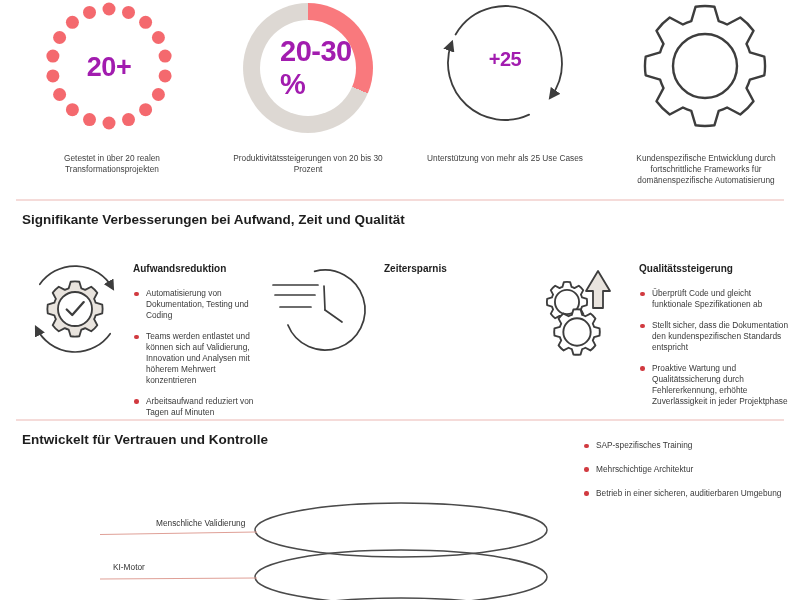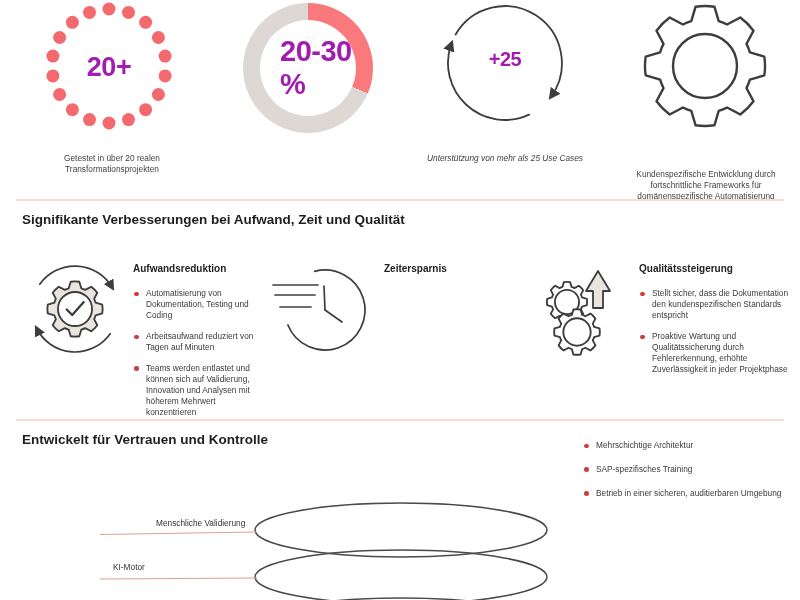--- a/index.html
+++ b/index.html
@@ -64,57 +64,58 @@
     </g>
   </svg>
   <div class="stat-value" style="left:39px;top:52px;width:140px;text-align:center;font-size:27px;">20+</div>
   <div class="stat-caption" style="left:27px;width:170px;">Getestet in über 20 realen Transformationsprojekten</div>
 
   <div class="donut">
     <div class="donut-hole">
       <span class="stat-value" style="position:static;font-size:29px;margin-left:20px;">20-30 %</span>
     </div>
   </div>
+  <div class="stat-caption" style="left:223px;width:170px;">Produktivitätssteigerungen von 20 bis 30 Prozent</div>
 
   <svg style="position:absolute;left:440px;top:-2px" width="130" height="130" viewBox="0 0 130 130">
     <g fill="none" stroke="#3d3d3d" stroke-width="1.8" stroke-linecap="round">
       <path d="M15.6,36.5 A57,57 0 1 1 111.1,98.5" marker-end="url(#ah)"></path>
       <path d="M89.1,116.6 A57,57 0 0 1 11.4,45.5" marker-end="url(#ah)"></path>
     </g>
   </svg>
   <div class="stat-value" style="left:440px;top:48px;width:130px;text-align:center;font-size:20px;">+25</div>
-  <div class="stat-caption" style="left:395px;width:220px;font-style:italic;">Unterstützung von mehr als 25 Use Cases</div>
+  <div class="stat-caption" style="left:395px;width:220px;">Unterstützung von mehr als 25 Use Cases</div>
 
   <svg style="position:absolute;left:635px;top:-4px" width="140" height="140" viewBox="0 0 140 140">
     <use href="#gear-shape" fill="none" stroke="#3d3d3d" stroke-width="2.4" stroke-linejoin="round"></use>
     <circle cx="70" cy="70" r="32" fill="none" stroke="#3d3d3d" stroke-width="2.4"></circle>
   </svg>
-  <div class="stat-caption" style="left:625px;width:162px;margin-top:16px;">Kundenspezifische Entwicklung durch fortschrittliche Frameworks für domänenspezifische Automatisierung</div>
+  <div class="stat-caption" style="left:625px;width:162px;">Kundenspezifische Entwicklung durch fortschrittliche Frameworks für domänenspezifische Automatisierung</div>
 
   <div class="divider" style="top:199px;"></div>
   <div class="section-title" style="top:212px;">Signifikante Verbesserungen bei Aufwand, Zeit und Qualität</div>
 
   <svg style="position:absolute;left:25px;top:263px" width="100" height="95" viewBox="0 0 100 95">
     <g fill="none" stroke="#3d3d3d" stroke-width="1.7" stroke-linecap="round">
       <path d="M14.8,21.3 A43,43 0 0 1 87.2,24.5" marker-end="url(#ah)"></path>
       <path d="M85.2,70.7 A43,43 0 0 1 11.7,65.5" marker-end="url(#ah)"></path>
     </g>
     <g transform="translate(50,46) scale(0.46) translate(-70,-70)">
       <use href="#gear-shape" fill="#e9e4de" stroke="#3d3d3d" stroke-width="4" stroke-linejoin="round"></use>
       <circle cx="70" cy="70" r="37" fill="#ffffff" stroke="#3d3d3d" stroke-width="4"></circle>
       <path d="M52,71 L64,83 L89,55" fill="none" stroke="#3d3d3d" stroke-width="5" stroke-linecap="round" stroke-linejoin="round"></path>
     </g>
   </svg>
 
   <div class="col" style="left:133px;top:262px;width:124px;">
     <div class="col-title">Aufwandsreduktion</div>
     <ul class="blist">
       <li>Automatisierung von Dokumentation, Testing und Coding</li>
+      <li>Teams werden entlastet und können sich auf Validierung, Innovation und Analysen mit höherem Mehrwert konzentrieren</li>
       <li>Arbeitsaufwand reduziert von Tagen auf Minuten</li>
-      <li>Teams werden entlastet und können sich auf Validierung, Innovation und Analysen mit höherem Mehrwert konzentrieren</li>
     </ul>
   </div>
 
   <svg style="position:absolute;left:270px;top:263px" width="105" height="95" viewBox="0 0 105 95">
     <g fill="none" stroke="#3d3d3d" stroke-width="1.7" stroke-linecap="round">
       <path d="M44.6,8.4 A40,40 0 1 1 17.9,62.0"></path>
       <line x1="3" y1="22" x2="48" y2="22"></line>
       <line x1="5" y1="32" x2="45" y2="32"></line>
       <line x1="10" y1="44" x2="41" y2="44"></line>
       <path d="M55,47 L54,23"></path>
@@ -134,32 +135,33 @@
     <g transform="translate(37,74) scale(0.38) translate(-70,-70)">
       <use href="#gear-shape" fill="#ffffff" stroke="#3d3d3d" stroke-width="5" stroke-linejoin="round"></use>
       <circle cx="70" cy="70" r="36" fill="none" stroke="#3d3d3d" stroke-width="5"></circle>
     </g>
     <polygon points="58,13 46,33 53,33 53,50 63,50 63,33 70,33" fill="#e9e4de" stroke="#3d3d3d" stroke-width="1.8" stroke-linejoin="round"></polygon>
   </svg>
 
   <div class="col" style="left:639px;top:262px;width:153px;">
     <div class="col-title">Qualitätssteigerung</div>
     <ul class="blist">
+      <li>Überprüft Code und gleicht funktionale Spezifikationen ab</li>
       <li>Stellt sicher, dass die Dokumentation den kundenspezifischen Standards entspricht</li>
       <li>Proaktive Wartung und Qualitätssicherung durch Fehlererkennung, erhöhte Zuverlässigkeit in jeder Projektphase</li>
     </ul>
   </div>
 
   <div class="divider" style="top:419px;"></div>
   <div class="section-title" style="top:432px;">Entwickelt für Vertrauen und Kontrolle</div>
 
   <div class="col" style="left:583px;top:440px;width:210px;">
     <ul class="blist wide">
+      <li>SAP-spezifisches Training</li>
       <li>Mehrschichtige Architektur</li>
-      <li>SAP-spezifisches Training</li>
       <li>Betrieb in einer sicheren, auditierbaren Umgebung</li>
     </ul>
   </div>
 
   <svg style="position:absolute;left:0;top:490px" width="800" height="145" viewBox="0 0 800 145">
     <g fill="none" stroke="#4a4a4a" stroke-width="1.5">
       <ellipse cx="401" cy="40" rx="146" ry="27"></ellipse>
       <ellipse cx="401" cy="87" rx="146" ry="27"></ellipse>
       <ellipse cx="401" cy="135" rx="146" ry="27"></ellipse>
     </g>

